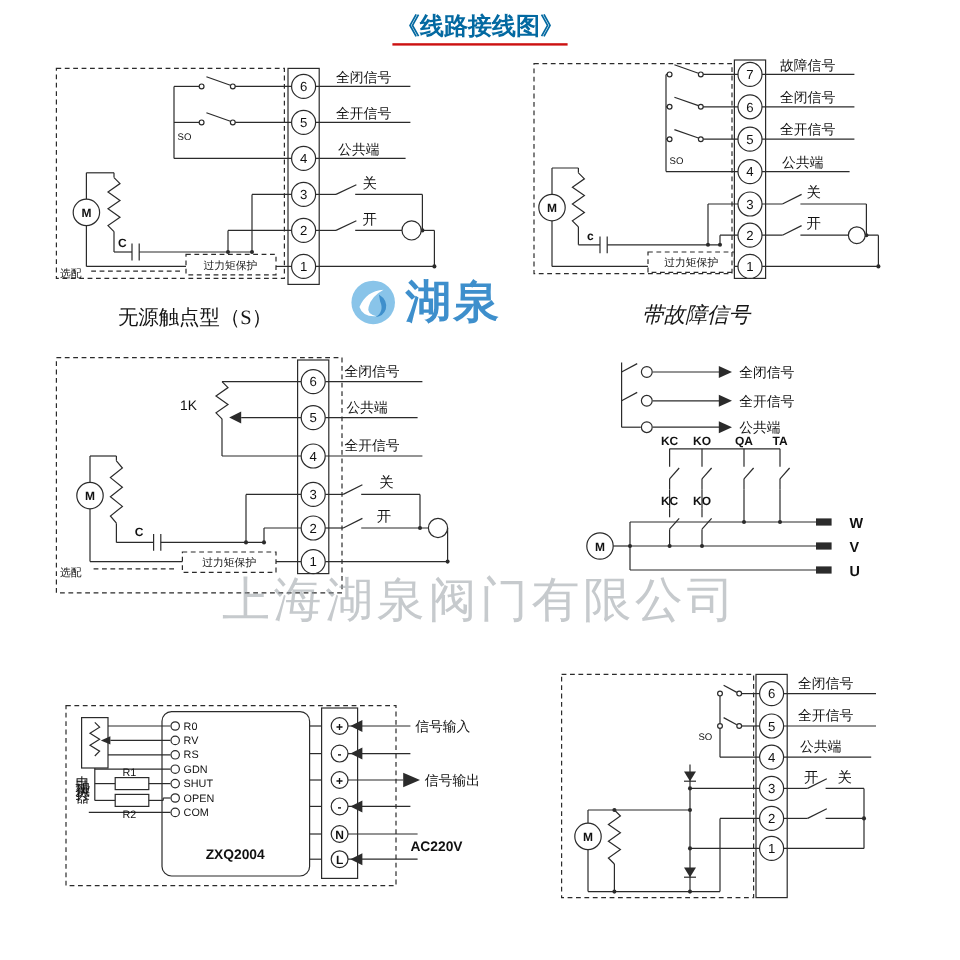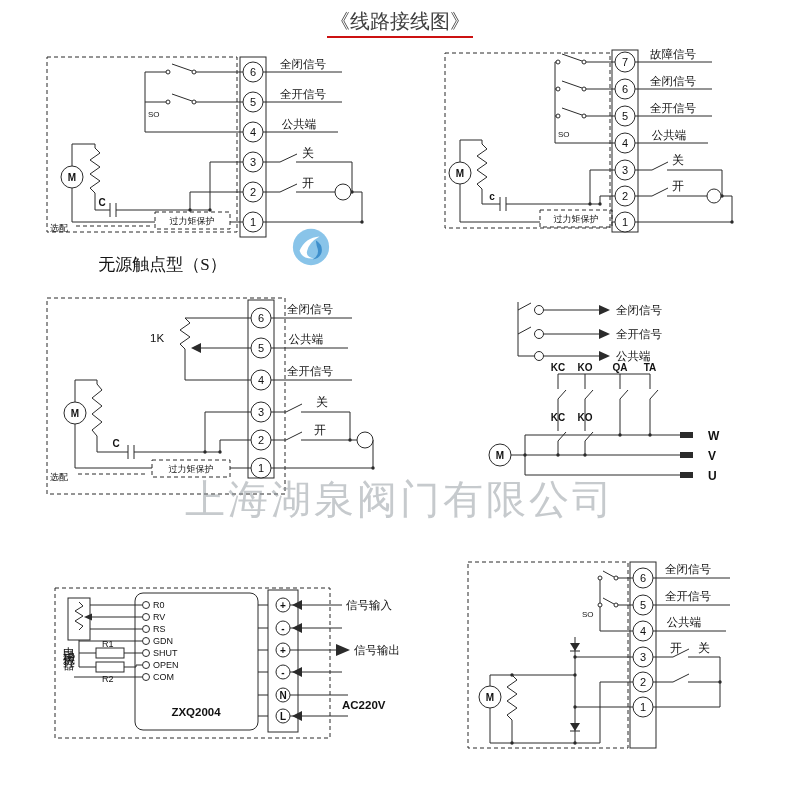--- a/index.html
+++ b/index.html
@@ -1,17 +1,17 @@
 <!DOCTYPE html>
 <html><head>
 <meta charset="utf-8">
 <style>
   html,body{margin:0;padding:0;background:#fff;}
   #page{position:relative;width:800px;height:800px;background:#fff;overflow:hidden;font-family:"Liberation Sans",sans-serif;}
-  #title{position:absolute;top:8px;left:50%;transform:translateX(-50%);font-size:20px;font-weight:normal;color:#404040;font-family:"Liberation Serif",serif;border-bottom:2px solid #cc1111;padding:0 3px 1px;white-space:nowrap;}
+  #title{position:absolute;top:8px;left:50%;transform:translateX(-50%);font-size:20px;font-weight:bold;color:#0369a1;font-family:"Liberation Serif",serif;border-bottom:2px solid #cc1111;padding:0 3px 1px;white-space:nowrap;}
   svg.panel{position:absolute;}
   svg.panel line,svg.panel polyline,svg.panel rect,svg.panel circle,svg.panel path{stroke:#2b2b2b;stroke-width:1;fill:none;}
   svg.panel .dash{stroke-dasharray:4 3;}
   svg.panel .term{fill:#fff;}
   svg.panel .dot{fill:#2b2b2b;stroke:none;}
   svg.panel .arrow{fill:#2b2b2b;stroke:none;}
   svg.panel text{stroke:none;fill:#111;font-family:"Liberation Sans",sans-serif;}
   .tnum{font-size:11px;}
   .lbl{font-size:11.5px;}
   .md{font-size:12px;}
@@ -193,20 +193,21 @@
     <text class="lbl" x="243" y="16" text-anchor="middle">故障信号</text>
     <text class="lbl" x="243" y="43" text-anchor="middle">全闭信号</text>
     <text class="lbl" x="243" y="70" text-anchor="middle">全开信号</text>
     <text class="lbl" x="239" y="97" text-anchor="middle">公共端</text>
     <text class="md" x="248" y="122" text-anchor="middle">关</text>
     <text class="md" x="248" y="148" text-anchor="middle">开</text>
     <text class="mt" x="62" y="158" text-anchor="middle">c</text>
     <text class="xs" x="128" y="95">SO</text>
     <text class="sm" x="146" y="180" text-anchor="middle">过力矩保护</text>
   </svg>
+  <div class="caption italic" style="left:485px;top:250px;width:190px">带故障信号</div>
 
   <svg class="panel" style="left:40px;top:290px" width="360" height="255" viewBox="0 0 360 255">
     <g>
       <rect class="dash" x="7" y="8" width="238" height="196"></rect>
       <rect class="term" x="208" y="10" width="26" height="178"></rect>
       <line x1="231" y1="28" x2="312" y2="28"></line>
         <line x1="231" y1="58" x2="308" y2="58"></line>
         <line x1="231" y1="90" x2="312" y2="90"></line>
       <line x1="231" y1="122" x2="246" y2="122"></line>
         <line x1="246" y1="122" x2="262" y2="114"></line>
@@ -492,16 +493,17 @@
     <text class="md" x="274" y="97" text-anchor="middle">关</text>
     <text class="xs" x="152" y="62">SO</text>
   </svg>
 
   <div id="wm-logo">
     <svg width="42" height="42" viewBox="0 0 44 44">
       <circle cx="22" cy="22" r="19" fill="#7fc0e8"></circle>
       <path d="M10 26 Q16 12 31 11 Q20 17 18 26 Q16 32 25 34 Q13 35 10 26Z" fill="#ffffff"></path>
       <path d="M27 15 Q35 20 33 28 Q31 34 24 35 Q32 30 28 21Z" fill="#2e86c8"></path>
     </svg>
+    <span class="logo-text">湖泉</span>
   </div>
   <div id="wm-company">上海湖泉阀门有限公司</div>
 
 </div>
 
 </body></html>

